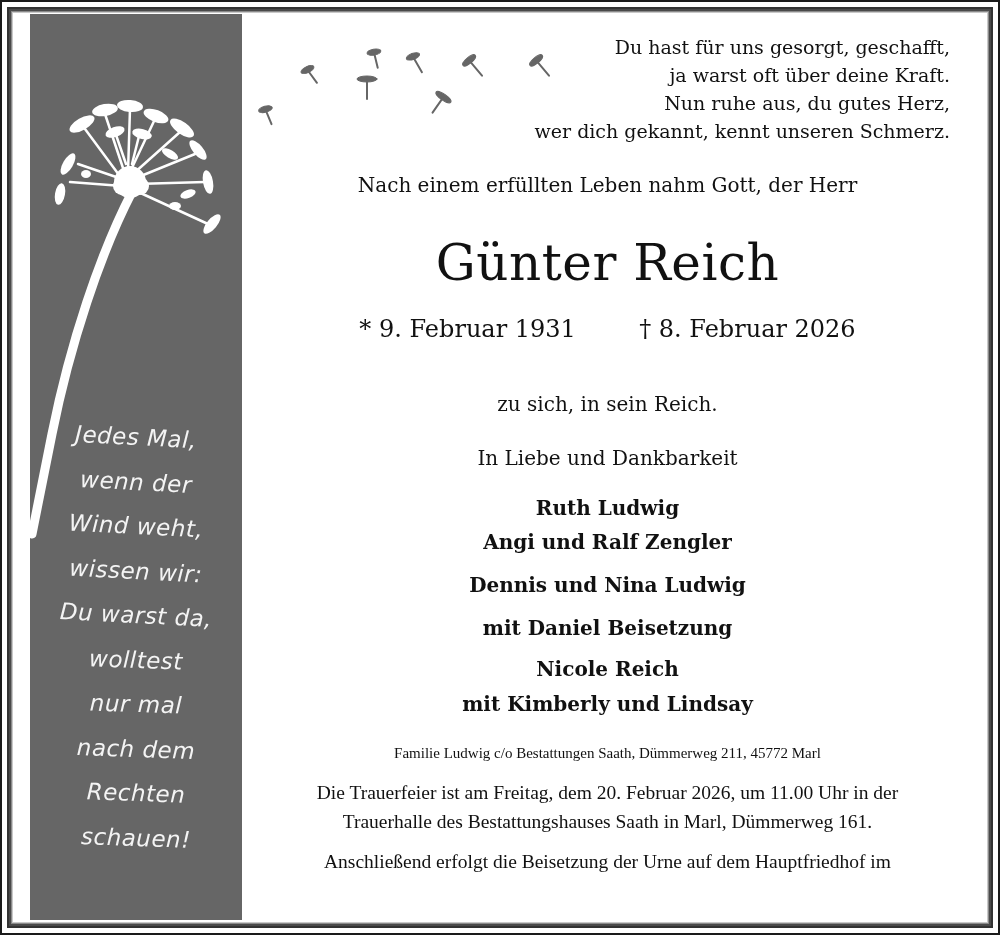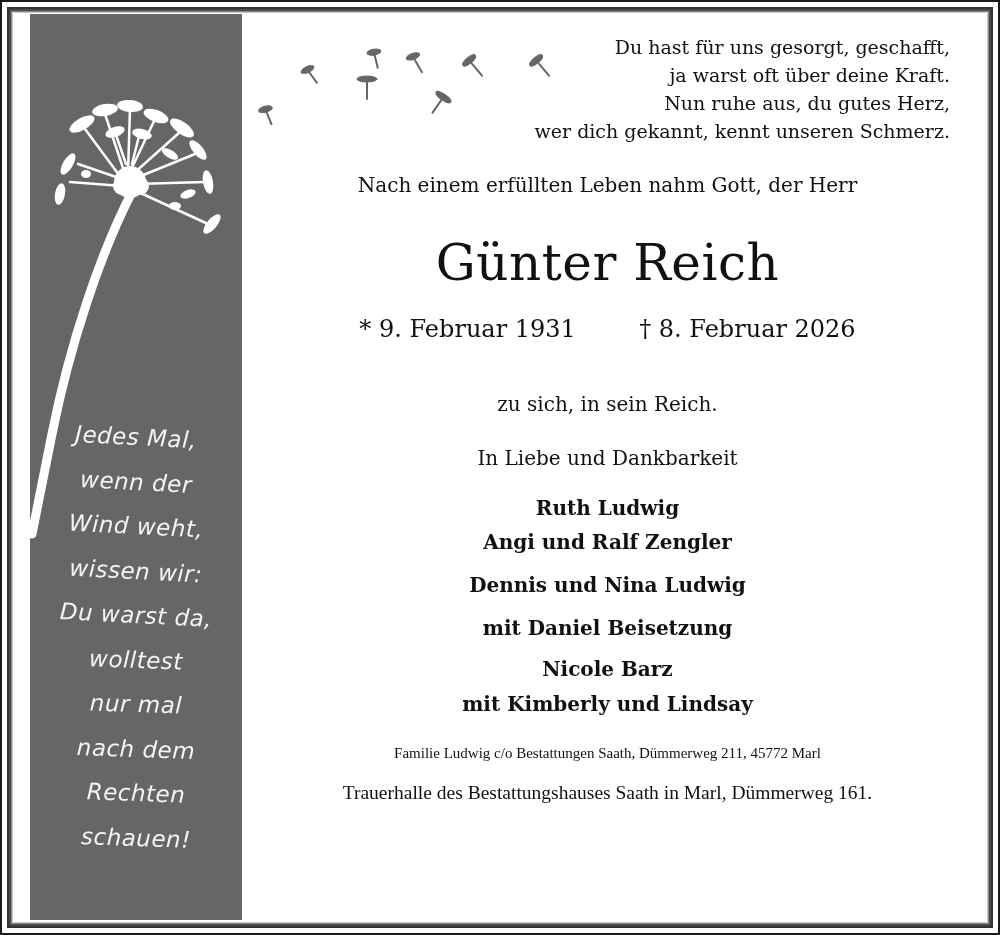--- a/index.html
+++ b/index.html
@@ -149,21 +149,23 @@
   <span>†</span>
   <span>8. Februar 2026</span>
 </div>
 <div class="center reich">zu sich, in sein Reich.</div>
 <div class="center dank">In Liebe und Dankbarkeit</div>
 
 <div class="center mourner" style="top:487px;margin-top:9px;">Ruth Ludwig</div>
 <div class="center mourner" style="top:530px;">Angi und Ralf Zengler</div>
 <div class="center mourner" style="top:573px;">Dennis und Nina Ludwig</div>
 <div class="center mourner" style="top:616px;">mit Daniel Beisetzung</div>
-<div class="center mourner" style="top:657px;">Nicole Barz</div>
+<div class="center mourner" style="top:657px;">Nicole Reich</div>
 <div class="center mourner" style="top:692px;">mit Kimberly und Lindsay</div>
 
 <div class="center addr">Familie Ludwig c/o Bestattungen Saath, Dümmerweg 211, 45772 Marl</div>
 <div class="center ceremony">
+  <div>Die Trauerfeier ist am Freitag, dem 20. Februar 2026, um 11.00 Uhr in der</div>
   <div>Trauerhalle des Bestattungshauses Saath in Marl, Dümmerweg 161.</div>
 </div>
 <div class="center burial">
+  <div>Anschließend erfolgt die Beisetzung der Urne auf dem Hauptfriedhof im</div>
 </div>
 
 </body></html>

